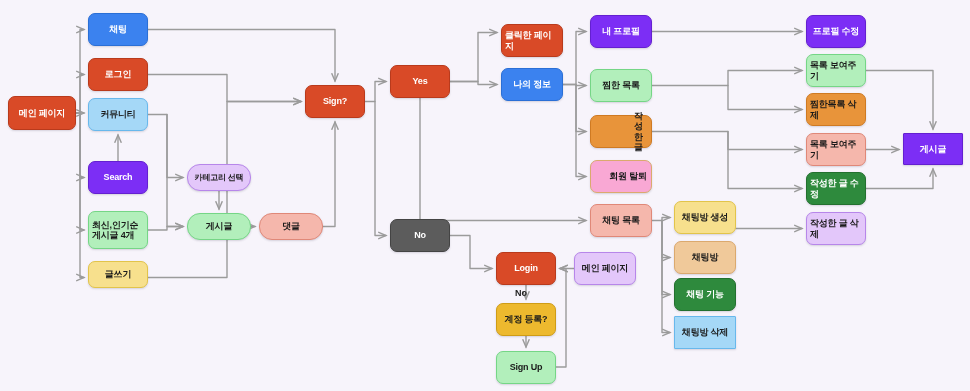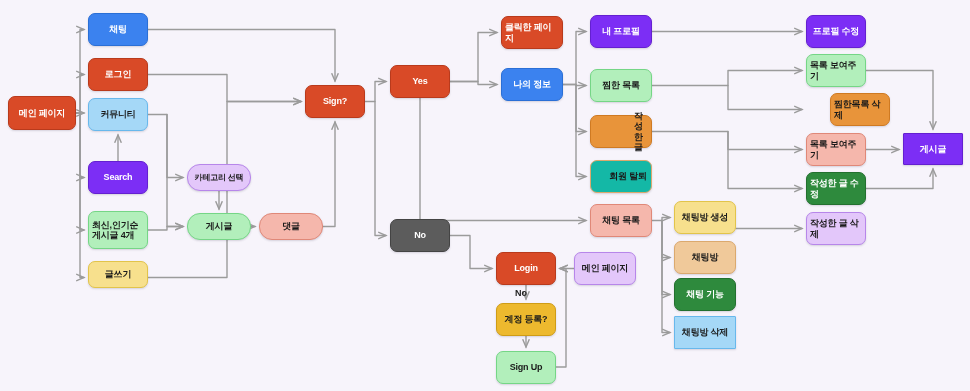--- a/index.html
+++ b/index.html
@@ -142,36 +142,36 @@
       </div>
       <div class="node" style="left: 305px; top: 85px; width: 60px; height: 33px; background: rgb(217, 74, 39); border-color: rgb(185, 58, 28); color: rgb(255, 255, 255); border-radius: 7px; font-size: 9px;">
         <span>Sign?</span>
       </div>
       <div class="node" style="left: 390px; top: 65px; width: 60px; height: 33px; background: rgb(217, 74, 39); border-color: rgb(185, 58, 28); color: rgb(255, 255, 255); border-radius: 7px; font-size: 9px;">
         <span>Yes</span>
       </div>
       <div class="node" style="left: 390px; top: 219px; width: 60px; height: 33px; background: rgb(92, 92, 92); border-color: rgb(68, 68, 68); color: rgb(255, 255, 255); border-radius: 7px; font-size: 9px;">
         <span>No</span>
       </div>
-      <div class="node" style="left: 501px; top: 16px; width: 62px; height: 33px; background: rgb(217, 74, 39); border-color: rgb(185, 58, 28); color: rgb(255, 255, 255); border-radius: 7px; font-size: 9px;">
+      <div class="node" style="left: 501px; top: 24px; width: 62px; height: 33px; background: rgb(217, 74, 39); border-color: rgb(185, 58, 28); color: rgb(255, 255, 255); border-radius: 7px; font-size: 9px;">
         <span>클릭한 페이지</span>
       </div>
       <div class="node" style="left: 501px; top: 68px; width: 62px; height: 33px; background: rgb(59, 130, 239); border-color: rgb(42, 111, 214); color: rgb(255, 255, 255); border-radius: 7px; font-size: 9px;">
         <span>나의 정보</span>
       </div>
       <div class="node" style="left: 590px; top: 15px; width: 62px; height: 33px; background: rgb(124, 46, 245); border-color: rgb(100, 32, 208); color: rgb(255, 255, 255); border-radius: 7px; font-size: 9px;">
         <span>내 프로필</span>
       </div>
       <div class="node" style="left: 590px; top: 69px; width: 62px; height: 33px; background: rgb(178, 239, 187); border-color: rgb(117, 214, 134); color: rgb(26, 26, 26); border-radius: 7px; font-size: 9px;">
         <span>찜한 목록</span>
       </div>
       <div class="node" style="left: 590px; top: 115px; width: 62px; height: 33px; background: rgb(232, 148, 58); border-color: rgb(207, 122, 34); color: rgb(26, 26, 26); border-radius: 7px; font-size: 9px; padding-left: 40px;">
         <span>작성한 글</span>
       </div>
-      <div class="node" style="left: 590px; top: 160px; width: 62px; height: 33px; background: #14b8a6; border-color: rgb(219, 169, 110); color: rgb(26, 26, 26); border-radius: 7px; font-size: 9px; padding-left: 14px;">
+      <div class="node" style="left: 590px; top: 160px; width: 62px; height: 33px; background: #f9a8d4; border-color: rgb(219, 169, 110); color: rgb(26, 26, 26); border-radius: 7px; font-size: 9px; padding-left: 14px;">
         <span>회원 탈퇴</span>
       </div>
       <div class="node" style="left: 590px; top: 204px; width: 62px; height: 33px; background: rgb(245, 183, 172); border-color: rgb(224, 136, 120); color: rgb(26, 26, 26); border-radius: 7px; font-size: 9px;">
         <span>채팅 목록</span>
       </div>
       <div class="node" style="left: 496px; top: 252px; width: 60px; height: 33px; background: rgb(217, 74, 39); border-color: rgb(185, 58, 28); color: rgb(255, 255, 255); border-radius: 7px; font-size: 9px;">
         <span>Login</span>
       </div>
       <div class="node" style="left: 574px; top: 252px; width: 62px; height: 33px; background: rgb(227, 199, 250); border-color: rgb(183, 134, 234); color: rgb(26, 26, 26); border-radius: 7px; font-size: 9px;">
         <span>메인 페이지</span>
@@ -193,21 +193,21 @@
       </div>
       <div class="node" style="left: 674px; top: 316px; width: 62px; height: 33px; background: rgb(165, 216, 247); border-color: rgb(104, 184, 236); color: rgb(26, 26, 26); border-radius: 1px; font-size: 9px;">
         <span>채팅방 삭제</span>
       </div>
       <div class="node" style="left: 806px; top: 15px; width: 60px; height: 33px; background: rgb(124, 46, 245); border-color: rgb(100, 32, 208); color: rgb(255, 255, 255); border-radius: 7px; font-size: 9px;">
         <span>프로필 수정</span>
       </div>
       <div class="node" style="left: 806px; top: 54px; width: 60px; height: 33px; background: rgb(178, 239, 187); border-color: rgb(117, 214, 134); color: rgb(26, 26, 26); border-radius: 7px; font-size: 9px;">
         <span>목록 보여주기</span>
       </div>
-      <div class="node" style="left: 806px; top: 93px; width: 60px; height: 33px; background: rgb(232, 148, 58); border-color: rgb(207, 122, 34); color: rgb(26, 26, 26); border-radius: 7px; font-size: 9px; margin-left: 24px;">
+      <div class="node" style="left: 806px; top: 93px; width: 60px; height: 33px; background: rgb(232, 148, 58); border-color: rgb(207, 122, 34); color: rgb(26, 26, 26); border-radius: 7px; font-size: 9px;">
         <span>찜한목록 삭제</span>
       </div>
       <div class="node" style="left: 806px; top: 133px; width: 60px; height: 33px; background: rgb(245, 183, 172); border-color: rgb(224, 136, 120); color: rgb(26, 26, 26); border-radius: 7px; font-size: 9px;">
         <span>목록 보여주기</span>
       </div>
       <div class="node" style="left: 806px; top: 172px; width: 60px; height: 33px; background: rgb(46, 138, 61); border-color: rgb(35, 112, 47); color: rgb(255, 255, 255); border-radius: 7px; font-size: 9px;">
         <span>작성한 글 수정</span>
       </div>
       <div class="node" style="left: 806px; top: 212px; width: 60px; height: 33px; background: rgb(227, 199, 250); border-color: rgb(183, 134, 234); color: rgb(26, 26, 26); border-radius: 7px; font-size: 9px;">
         <span>작성한 글 삭제</span>

